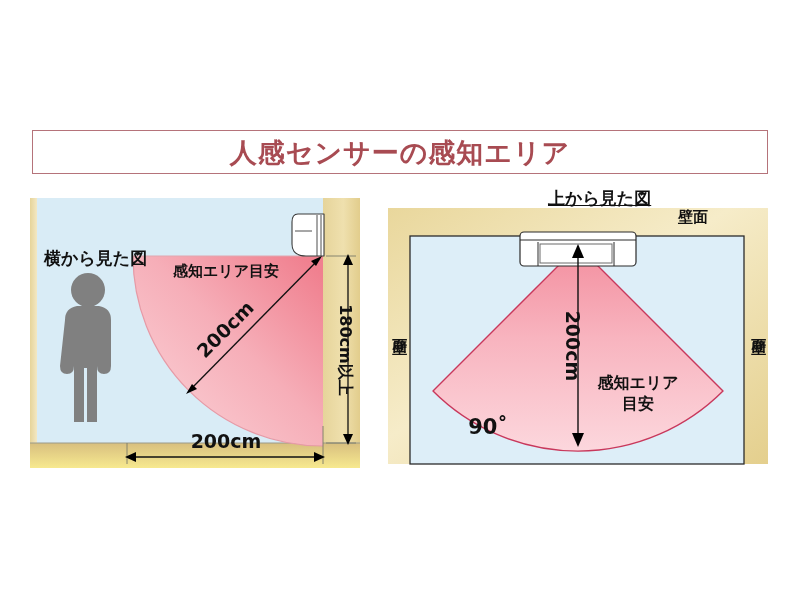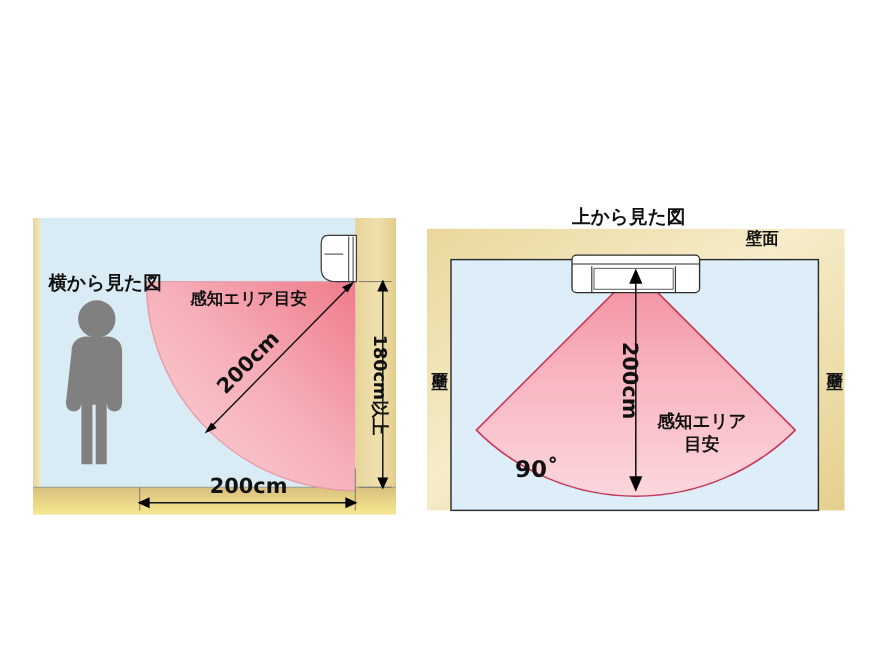--- a/index.html
+++ b/index.html
@@ -70,37 +70,41 @@
     color: #111111;
     white-space: nowrap;
     line-height: 1;
   }
   #heading-side {
     left: 44px;
     top: 206px;
     margin-top: 44px;
   }
   #heading-top {
-    left: 520px;
+    left: 548px;
     top: 190px;
+    text-decoration: underline;
   }
 
   
   svg { display: block; }
   .lbl {
     font-family: "DejaVu Sans", "Liberation Sans", sans-serif;
     font-weight: bold;
     fill: #111111;
   }
 </style>
 </head>
 <body>
 
 <div id="stage">
 
+  <div class="title-box">
+    <span class="title-text">人感センサーの感知エリア</span>
+  </div>
 
   <div class="panel" id="panel-side">
     <svg width="330" height="270" viewBox="0 0 330 270" xmlns="http://www.w3.org/2000/svg">
       <defs>
         <linearGradient id="floorGrad" x1="0" y1="0" x2="0" y2="1">
           <stop offset="0%" stop-color="#d8bf7f"></stop>
           <stop offset="100%" stop-color="#f7e98f"></stop>
         </linearGradient>
         <linearGradient id="wallGrad" x1="0" y1="0" x2="1" y2="0">
           <stop offset="0%" stop-color="#e6d49a"></stop>

